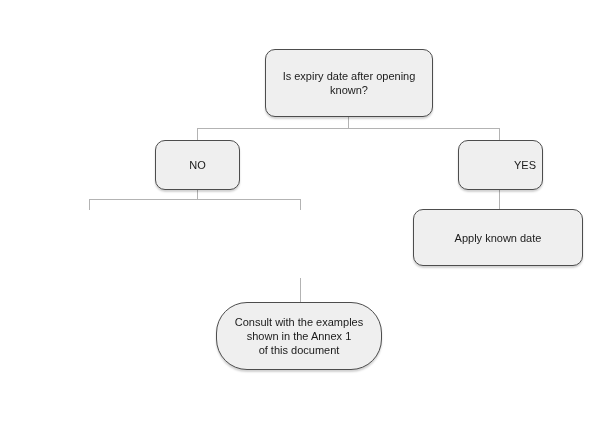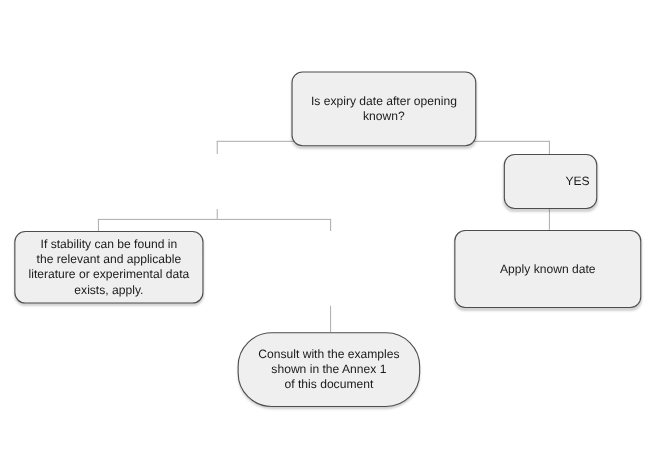--- a/index.html
+++ b/index.html
@@ -32,26 +32,26 @@
     font-size: 11px;
     line-height: 14px;
     color: #1a1a1a;
     white-space: pre-line;
   }
   .connector {
     position: absolute;
     background: #b3b3b3;
   }
   
-  #node-root      { left:265px; top:65px;  width:168px; height:68px; }
+  #node-root      { left:265px; top:49px;  width:168px; height:68px; }
   #node-no        { left:155px; top:140px; width:85px;  height:50px; }
   #node-yes       { left:458px; top:140px; width:85px;  height:50px;justify-content:flex-end; }
   #node-stability { left:13px;  top:210px; width:172px; height:66px; }
   #node-noreliable{ left:216px; top:210px; width:168px; height:68px; }
-  #node-apply     { left:413px; top:209px; width:170px; height:71px; }
+  #node-apply     { left:413px; top:209px; width:170px; height:57px; }
   #node-consult   { left:216px; top:302px; width:166px; height:68px;border-radius:31px; }
   
   #c-root-stem    { left:348px; top:117px; width:1px;   height:11px; }
   #c-root-bar     { left:197px; top:128px; width:303px; height:1px;  }
   #c-bar-no       { left:197px; top:128px; width:1px;   height:12px; }
   #c-bar-yes      { left:499px; top:128px; width:1px;   height:12px; }
   #c-no-stem      { left:197px; top:190px; width:1px;   height:9px;  }
   #c-no-bar       { left:89px;  top:199px; width:212px; height:1px;  }
   #c-bar-stability{ left:89px;  top:199px; width:1px;   height:11px; }
   #c-bar-noreliable{left:300px; top:199px; width:1px;   height:11px; }
@@ -72,31 +72,28 @@
   <div class="connector" id="c-bar-stability"></div>
   <div class="connector" id="c-bar-noreliable"></div>
   <div class="connector" id="c-noreliable-consult"></div>
   <div class="connector" id="c-yes-apply"></div>
 
   <div class="node" id="node-root">
     <span class="node-label">Is expiry date after opening
 known?</span>
   </div>
 
+  <div class="node" id="node-no">
+    <span class="node-label">NO</span>
+  </div>
 
   <div class="node" id="node-yes">
     <span class="node-label">YES</span>
   </div>
 
-  <div class="node" id="node-stability">
-    <span class="node-label">If stability can be found in
-the relevant and applicable
-literature or experimental data
-exists, apply.</span>
-  </div>
 
 
   <div class="node" id="node-apply">
     <span class="node-label">Apply known date</span>
   </div>
 
   <div class="node" id="node-consult">
     <span class="node-label">Consult with the examples
 shown in the Annex 1
 of this document</span>

